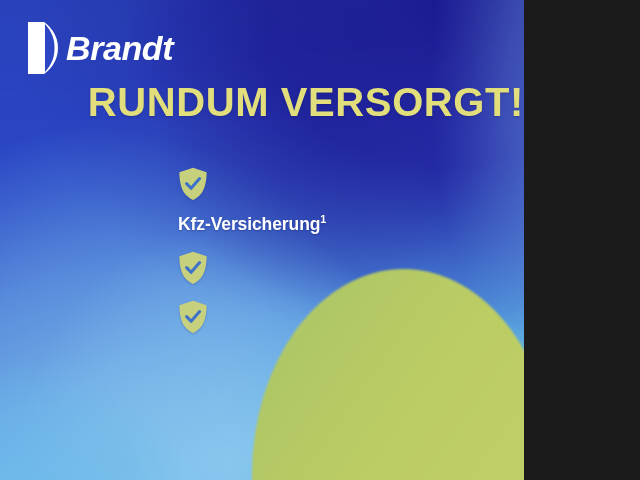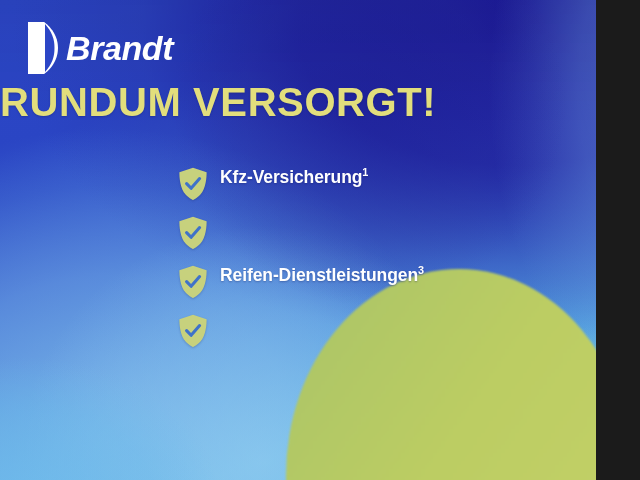--- a/index.html
+++ b/index.html
@@ -2,21 +2,21 @@
 <html><head>
 <meta charset="utf-8">
 <style>
   html, body {
     margin: 0;
     padding: 0;
     background: #1b1b1b;
   }
   #stage {
     position: relative;
-    width: 596px;
+    width: 524px;
     height: 480px;
     overflow: hidden;
     font-family: "Liberation Sans", sans-serif;
     background: #2f47c4;
     text-decoration: underline;
   }
 
   
   .bg-layer {
     position: absolute;
@@ -146,21 +146,21 @@
     line-height: 1;
     font-family: "Liberation Sans", sans-serif;
   }
 
   
   .headline {
     position: absolute;
     left: 0;
     right: 0;
     top: 82px;
-    text-align: left;
+    text-align: right;
     color: #e2de7c;
     font-size: 40px;
     font-weight: 700;
     letter-spacing: 0.6px;
     line-height: 1;
     font-family: "Liberation Sans", sans-serif;
     text-shadow: 0 1px 2px rgba(20,25,90,0.30);
     white-space: nowrap;
   }
 
@@ -170,20 +170,21 @@
     left: 178px;
     top: 166px;
     display: flex;
     flex-direction: column;
     gap: 14px;
   }
   .feature {
     display: flex;
     align-items: flex-start;
     gap: 12px;
+    flex-direction: column;
   }
   .shield {
     width: 30px;
     height: 34px;
     flex: 0 0 auto;
     margin-top: 1px;
     filter: drop-shadow(0 1px 1px rgba(20,30,90,0.25));
   }
   .feature-text {
     color: #ffffff;
@@ -242,27 +243,20 @@
         <div class="feature-text"><span>Kfz-Versicherung</span><sup>1</sup></div>
       </div>
 
       <div class="feature">
         <svg class="shield" viewBox="0 0 30 34" aria-hidden="true">
           <path d="M15 0.8 L28.6 5.2 C28.6 5.2 29.2 20.6 22.2 27.8 C18.9 31.2 15 33.2 15 33.2 C15 33.2 11.1 31.2 7.8 27.8 C0.8 20.6 1.4 5.2 1.4 5.2 Z" fill="#c7d17d"></path>
           <path d="M8.6 16.6 L13.1 21.3 L21.6 11.6" fill="none" stroke="#3f72c9" stroke-width="3.1" stroke-linecap="round" stroke-linejoin="round"></path>
         </svg>
       </div>
 
-      <div class="feature">
-        <svg class="shield" viewBox="0 0 30 34" aria-hidden="true">
-          <path d="M15 0.8 L28.6 5.2 C28.6 5.2 29.2 20.6 22.2 27.8 C18.9 31.2 15 33.2 15 33.2 C15 33.2 11.1 31.2 7.8 27.8 C0.8 20.6 1.4 5.2 1.4 5.2 Z" fill="#c7d17d"></path>
-          <path d="M8.6 16.6 L13.1 21.3 L21.6 11.6" fill="none" stroke="#3f72c9" stroke-width="3.1" stroke-linecap="round" stroke-linejoin="round"></path>
-        </svg>
-        <div class="feature-text"><span>Reifen-Dienstleistungen</span><sup>3</sup></div>
-      </div>
 
       <div class="feature">
         <svg class="shield" viewBox="0 0 30 34" aria-hidden="true">
           <path d="M15 0.8 L28.6 5.2 C28.6 5.2 29.2 20.6 22.2 27.8 C18.9 31.2 15 33.2 15 33.2 C15 33.2 11.1 31.2 7.8 27.8 C0.8 20.6 1.4 5.2 1.4 5.2 Z" fill="#c7d17d"></path>
           <path d="M8.6 16.6 L13.1 21.3 L21.6 11.6" fill="none" stroke="#3f72c9" stroke-width="3.1" stroke-linecap="round" stroke-linejoin="round"></path>
         </svg>
       </div>
 
     </div>
   </div>

